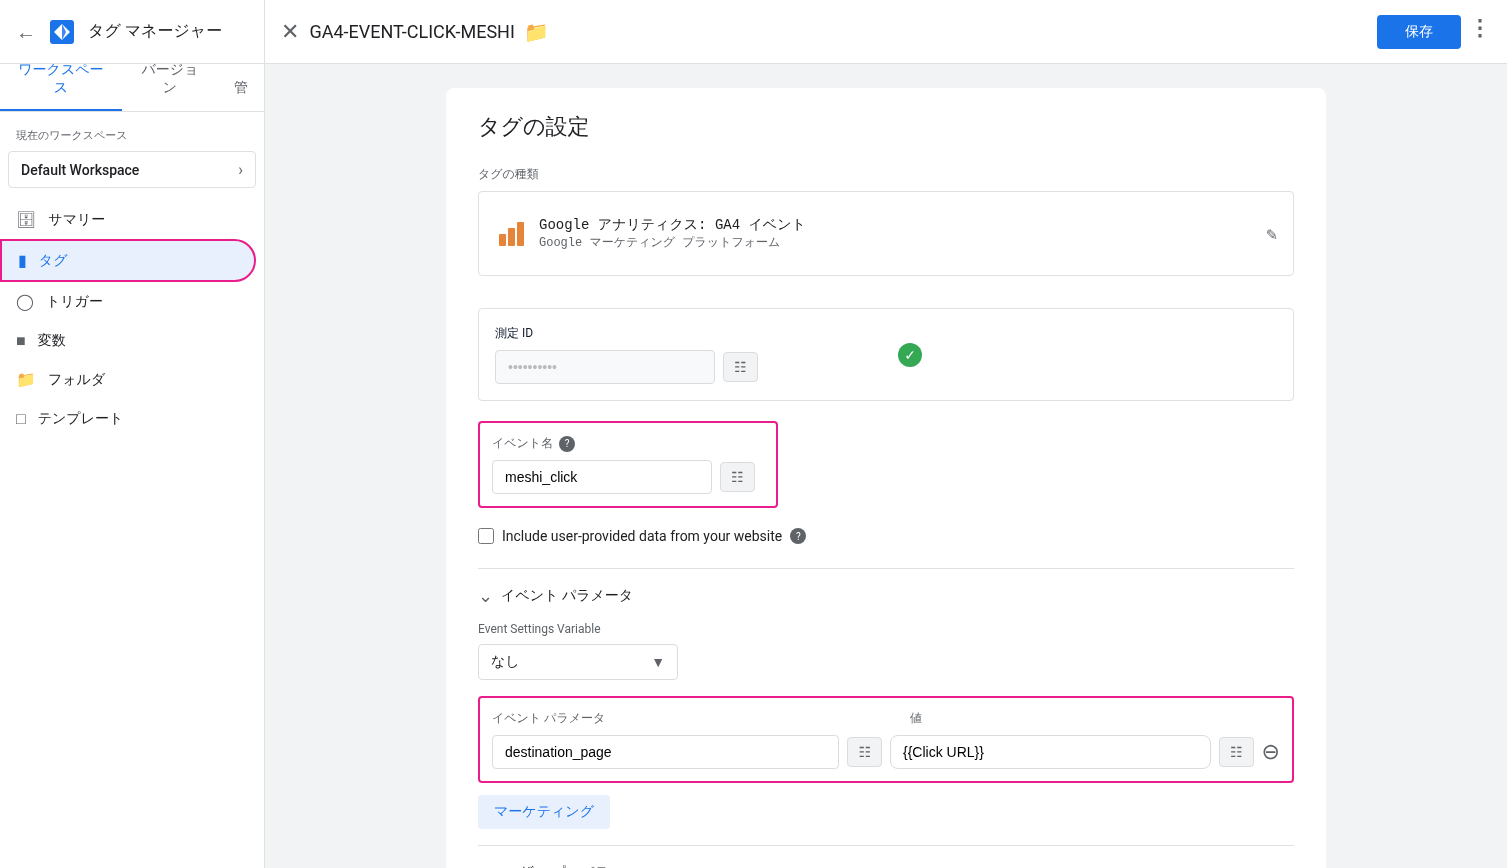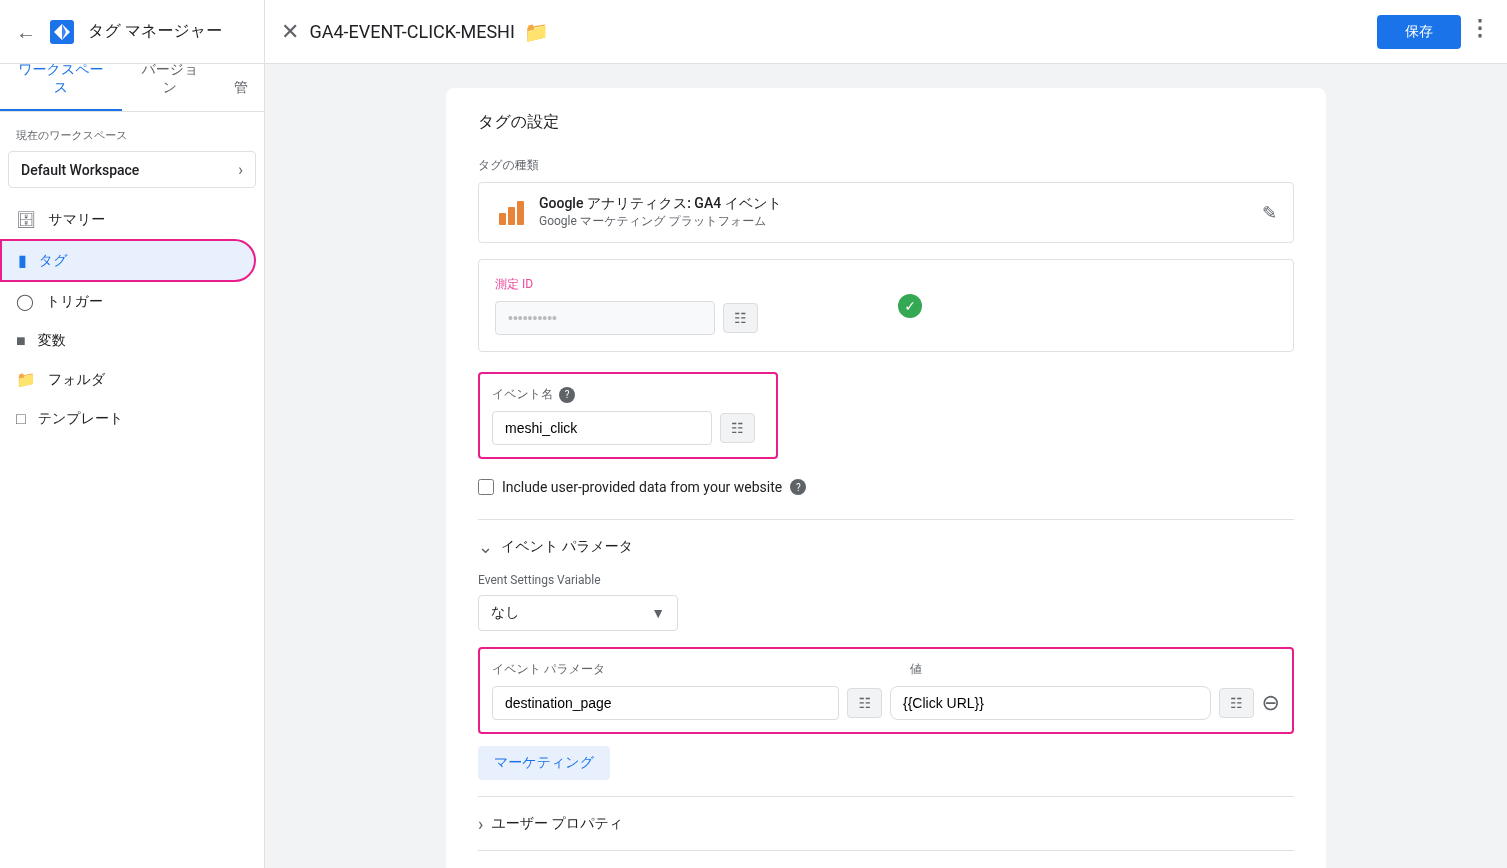--- a/index.html
+++ b/index.html
@@ -82,46 +82,46 @@
       <div style="display:flex; align-items:center; gap:12px; padding:10px 16px; cursor:pointer; border-radius:0 24px 24px 0; margin-right:8px;">
         <span style="color:#5f6368; font-size:16px;">□</span>
         <span style="font-size:14px;">テンプレート</span>
       </div>
     </div>
   </div>
 
   <div style="flex:1; overflow-y:auto; background:#f1f3f4; padding:24px 32px;">
 
     <div style="background:#fff; border-radius:8px; padding:24px 32px; max-width:880px; margin:0 auto;">
-      <div style="font-size:16px; font-weight:400; color:#202124; margin-bottom:24px;">タグの設定</div>
+      <div style="font-size:22px; font-weight:400; color:#202124; margin-bottom:24px;">タグの設定</div>
 
       
       <div style="font-size:12px; color:#5f6368; margin-bottom:8px;">タグの種類</div>
 
       
-      <div style="display:flex; align-items:center; justify-content:space-between; border:1px solid #e0e0e0; border-radius:4px; padding:12px 16px; margin-bottom:16px;">
+      <div style="display:flex; align-items:center; justify-content:space-between; border:1px solid #e0e0e0; border-radius:4px; padding:24px 16px; margin-bottom:32px;font-family:Liberation Mono, monospace;">
         <div style="display:flex; align-items:center; gap:12px;">
 
           <svg width="32" height="32" viewBox="0 0 32 32">
             <rect x="4" y="16" width="7" height="12" rx="1" fill="#e6843a"></rect>
             <rect x="13" y="10" width="7" height="18" rx="1" fill="#e6843a"></rect>
             <rect x="22" y="4" width="7" height="24" rx="1" fill="#e6843a"></rect>
           </svg>
           <div>
             <div style="font-size:14px; font-weight:500; color:#202124;">Google アナリティクス: GA4 イベント</div>
             <div style="font-size:12px; color:#5f6368;">Google マーケティング プラットフォーム</div>
           </div>
         </div>
         <span style="color:#5f6368; font-size:18px; cursor:pointer;">✎</span>
       </div>
 
       
       <div style="border:1px solid #e0e0e0; border-radius:4px; padding:16px; margin-bottom:20px; display:flex; align-items:center; gap:24px;">
         <div style="flex:1;">
-          <div style="font-size:12px; color:#ec4899; margin-bottom:8px;">測定 ID</div>
+          <div style="font-size:12px; color:#0f172a; margin-bottom:8px;">測定 ID</div>
           <div style="display:flex; align-items:center; gap:8px;">
             <input type="text" style="border: 1px solid rgb(218, 220, 224); border-radius: 4px; padding: 8px 12px; font-size: 14px; flex: 1 1 0%; outline: none; background: rgb(248, 249, 250); color: rgb(187, 187, 187); max-width: 220px;" value="••••••••••">
             <button style="background:#f1f3f4; border:1px solid #dadce0; border-radius:4px; padding:6px 10px; cursor:pointer; color:#5f6368; font-size:14px;">☷</button>
           </div>
         </div>
         <div style="display:flex; align-items:center; gap:8px; flex:1;">
           <span style="width:24px; height:24px; background:#34a853; border-radius:50%; display:inline-flex; align-items:center; justify-content:center; color:white; font-size:14px; flex-shrink:0;">✓</span>
         </div>
       </div>
 

